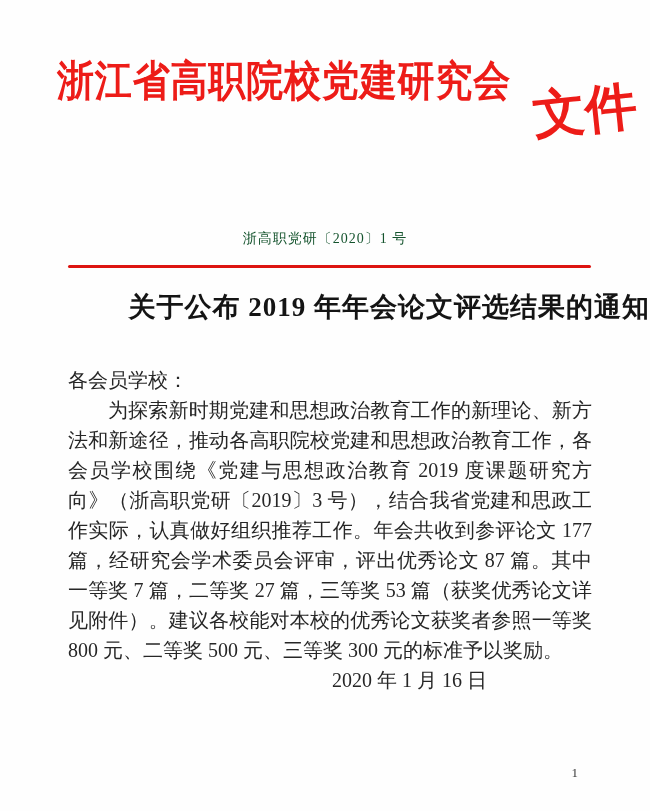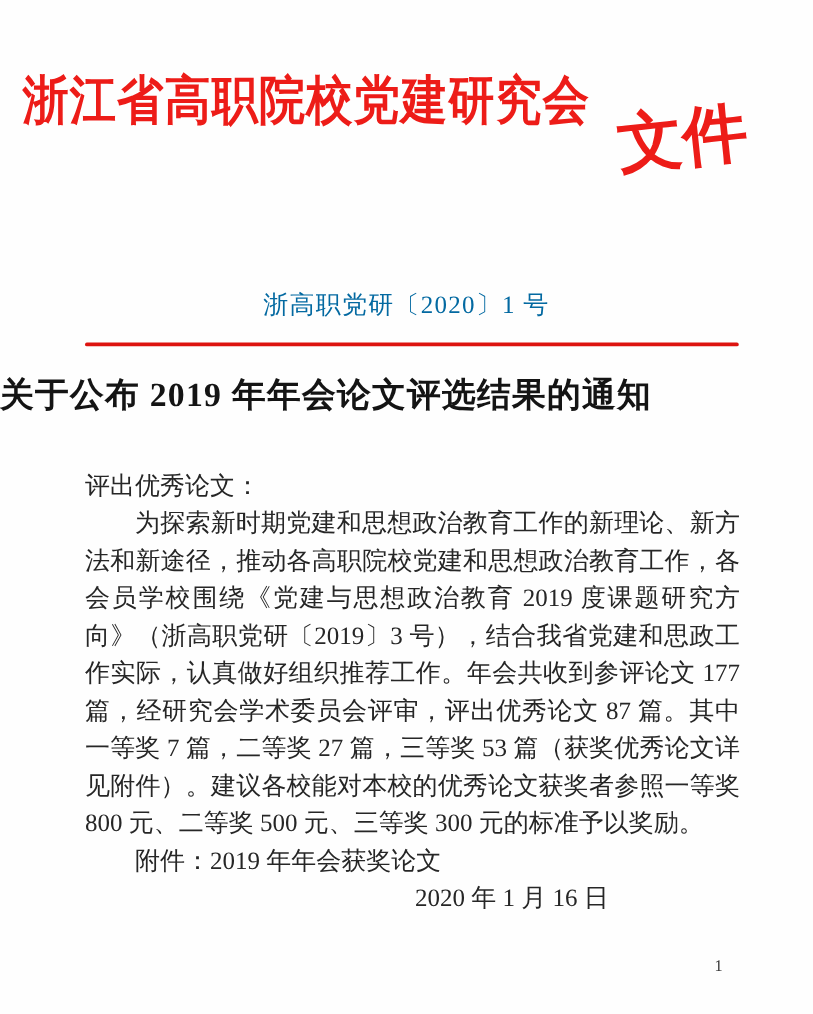--- a/index.html
+++ b/index.html
@@ -12,20 +12,21 @@
     overflow: hidden;
     font-family: "Liberation Serif", "DejaVu Serif", serif;
     color: #222;
   }
   
   .letterhead {
     position: relative;
     padding-top: 58px;
     padding-left: 18px;
     height: 110px;
+    margin-left: 39px;
   }
   .org-line-1 {
     display: inline-block;
     font-size: 42px;
     font-weight: 900;
     line-height: 1.1;
     letter-spacing: 1px;
     white-space: nowrap;
     transform: scaleX(0.88);
     transform-origin: left center;
@@ -46,34 +47,34 @@
     top: 76px;
     font-size: 52px;
     font-weight: 900;
     white-space: nowrap;
     transform: rotate(-6deg);
   }
   
   .doc-number {
     margin-top: 62px;
     text-align: center;
-    font-size: 20px;
+    font-size: 14px;
     letter-spacing: 1px;
-    color: #0369a1;
+    color: #14532d;
   }
   
   .red-rule {
     height: 3px;
     margin: 17px 59px 0 68px;
     border-radius: 2px;
   }
   
   .notice-title {
     margin-top: 21px;
-    text-align: left;
+    text-align: right;
     font-size: 27px;
     font-weight: 900;
     letter-spacing: 1px;
     color: #141414;
     white-space: nowrap;
   }
   
   .body-text {
     margin: 40px 58px 0 68px;
     font-size: 20px;
@@ -112,21 +113,20 @@
     <div class="doc-type" style="color: rgb(237, 28, 24);">文件</div>
   </div>
 
   <div class="doc-number">浙高职党研〔2020〕1 号</div>
 
   <div class="red-rule" style="background: rgb(221, 20, 16);"></div>
 
   <div class="notice-title">关于公布 2019 年年会论文评选结果的通知</div>
 
   <div class="body-text">
-    <p>评出优秀论文：</p>
+    <p>各会员学校：</p>
     <p class="para">为探索新时期党建和思想政治教育工作的新理论、新方法和新途径，推动各高职院校党建和思想政治教育工作，各会员学校围绕《党建与思想政治教育 2019 度课题研究方向》（浙高职党研〔2019〕3 号），结合我省党建和思政工作实际，认真做好组织推荐工作。年会共收到参评论文 177 篇，经研究会学术委员会评审，评出优秀论文 87 篇。其中一等奖 7 篇，二等奖 27 篇，三等奖 53 篇（获奖优秀论文详见附件）。建议各校能对本校的优秀论文获奖者参照一等奖 800 元、二等奖 500 元、三等奖 300 元的标准予以奖励。</p>
-    <p class="attachment-line">附件：2019 年年会获奖论文</p>
     <p class="date-line">2020 年 1 月 16 日</p>
   </div>
 
   <div class="page-number">1</div>
 
 </div>
 
 </body></html>

